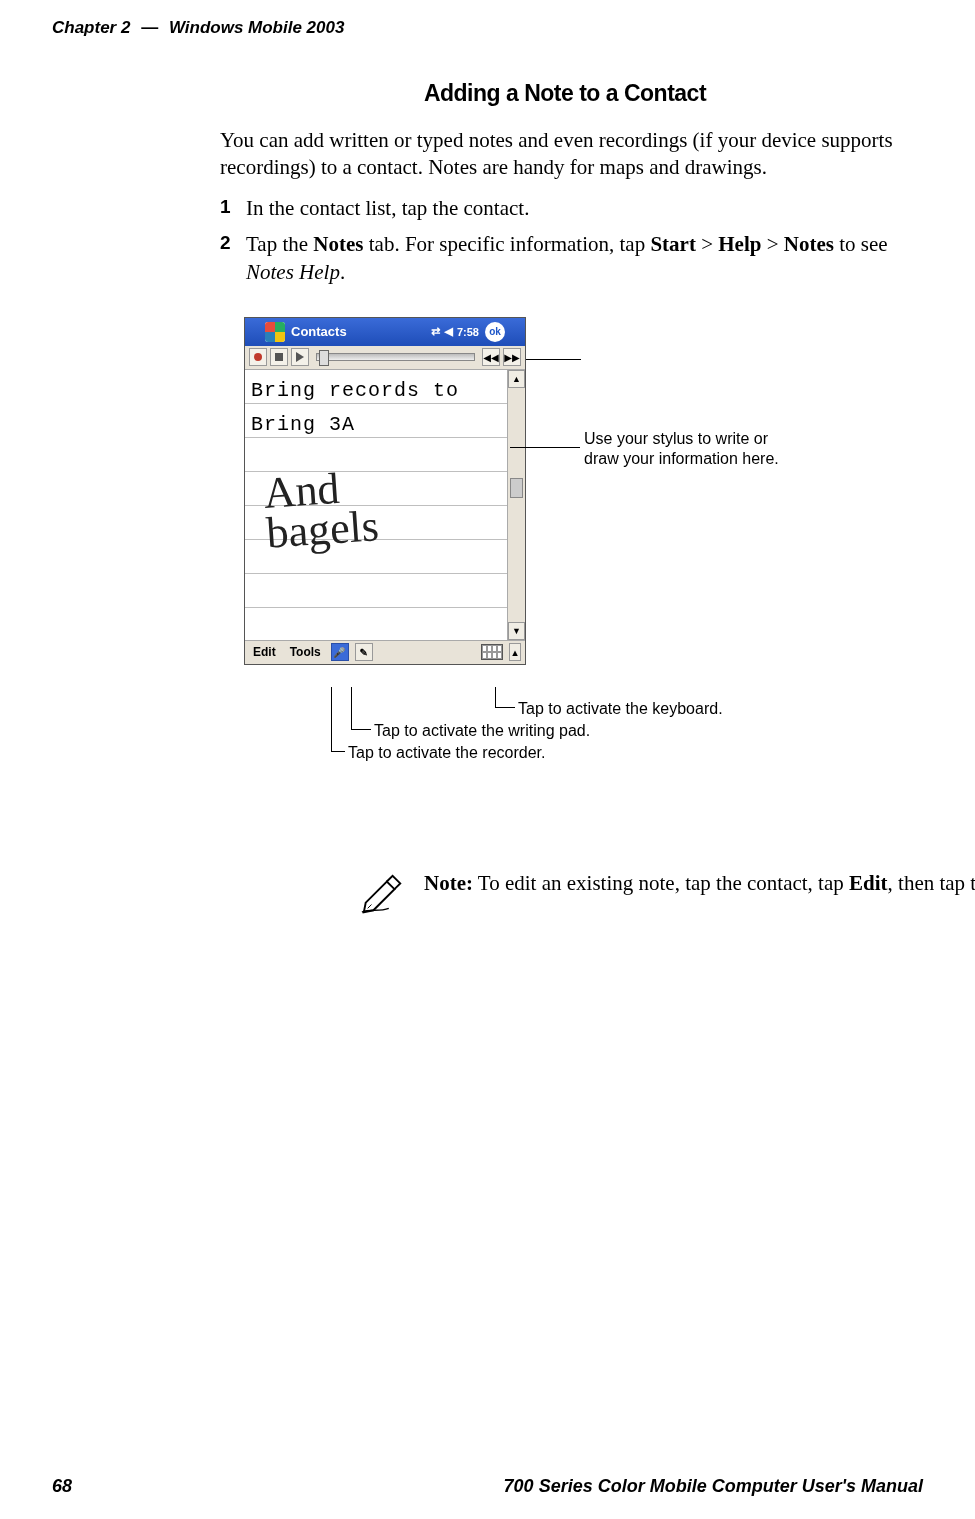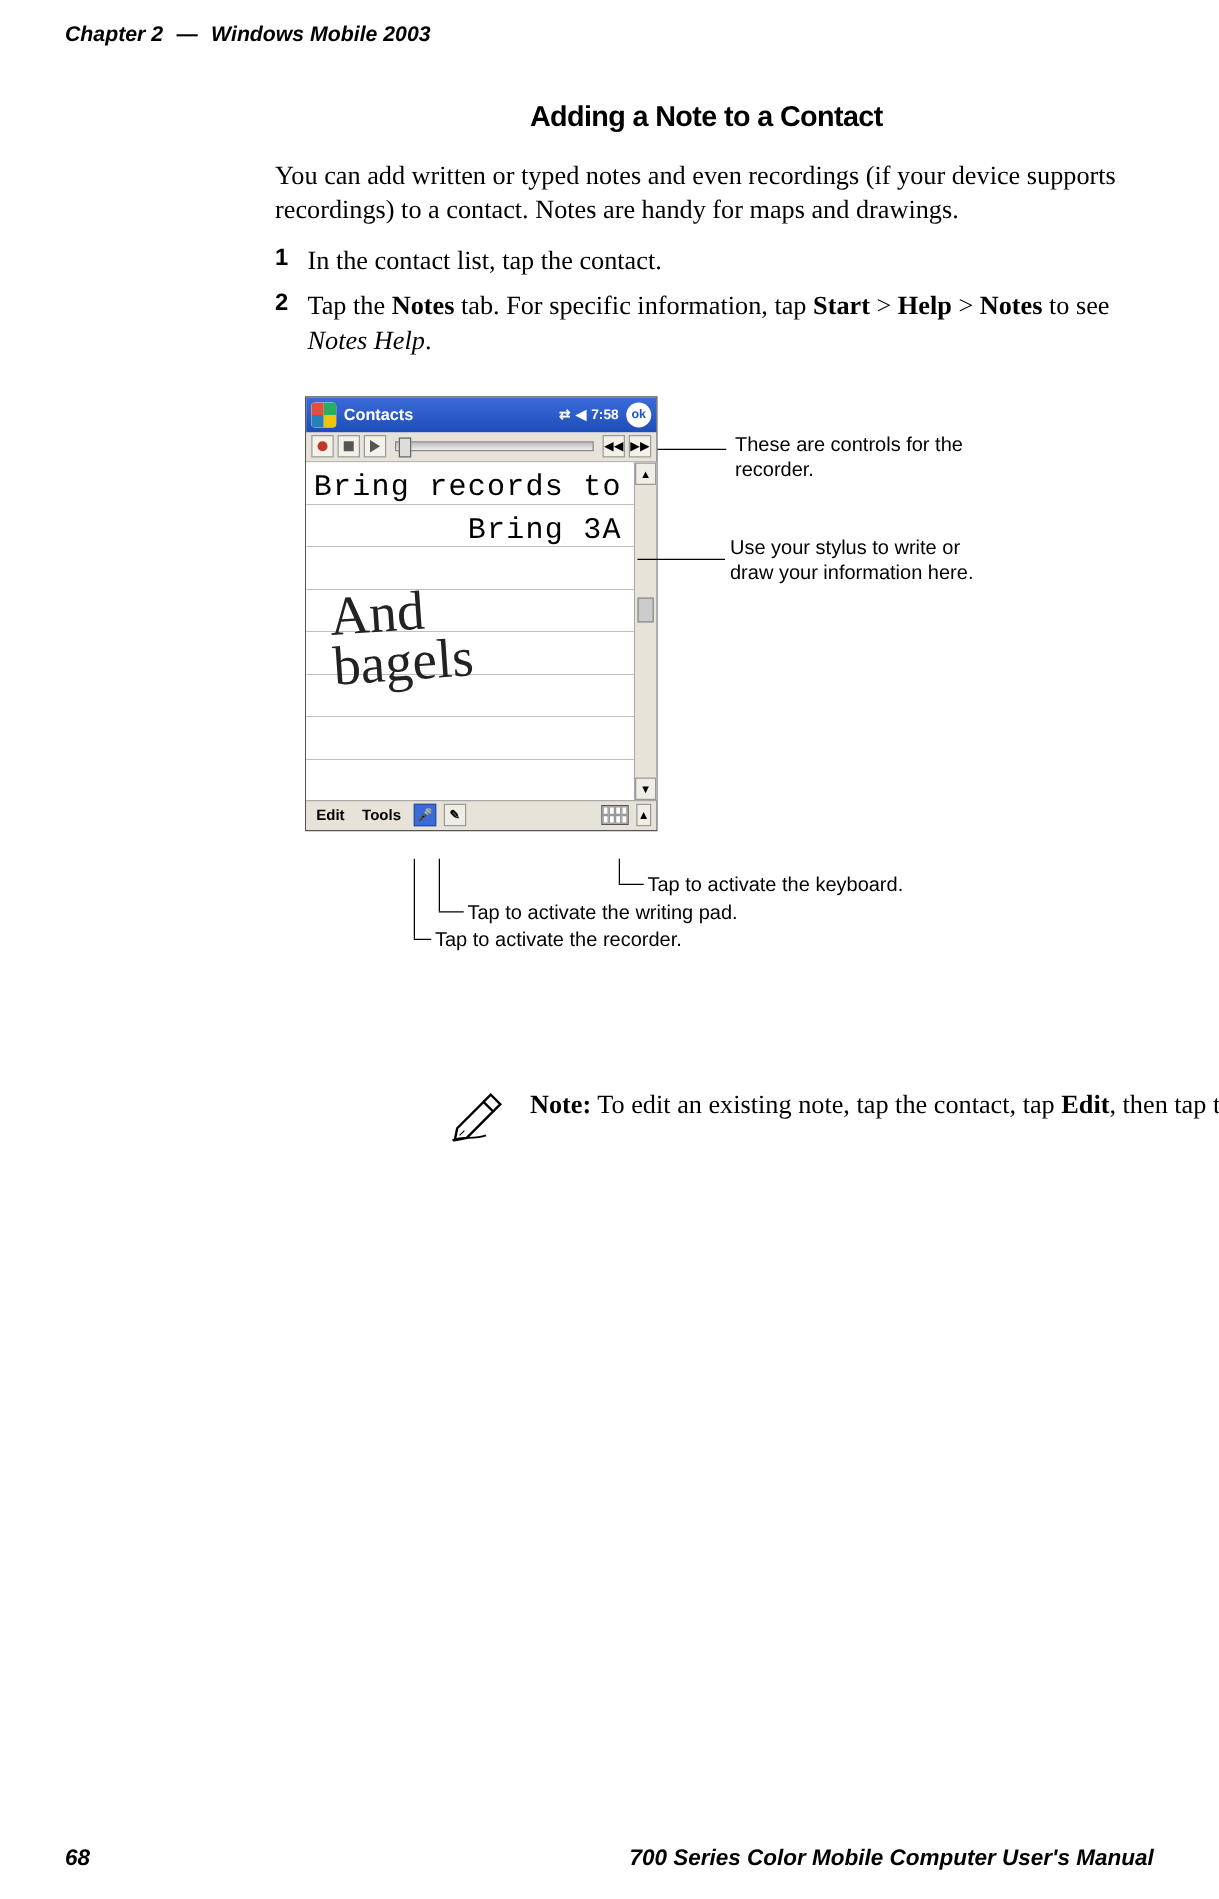--- a/index.html
+++ b/index.html
@@ -72,21 +72,21 @@
   .device {
     position: absolute;
     left: 24px; top: 0;
     width: 282px;
     border: 1px solid #555;
   }
   .titlebar {
     height: 28px;
     background: linear-gradient(#3a6bd8, #1e4db8);
     display: flex; align-items: center;
-    padding: 0 4px;
+    padding: 0 20px;
     color: #fff;
     font-family: Tahoma, Arial, sans-serif;
     font-size: 13px;
     font-weight: bold;
   }
   .winflag {
     width: 20px; height: 20px;
     background: #fff; border-radius: 3px;
     margin-right: 6px;
     display: flex; flex-wrap: wrap;
@@ -128,24 +128,23 @@
     display: flex;
   }
   .paper {
     flex: 1;
     position: relative;
     background: repeating-linear-gradient(#fff,#fff 33px,#bfbfbf 33px,#bfbfbf 34px);
   }
   .typed {
     position:absolute; left:6px; top:4px;
     font-family: "Courier New", monospace;
-    font-size: 24px;
+    font-size: 20px;
     letter-spacing: 1px;
     line-height: 34px;
-    text-align: right;
   }
   .hand {
     position:absolute; left:20px; top:100px;
     font-family: "Brush Script MT","Segoe Script",cursive;
     font-size: 44px;
     line-height: 40px;
     transform: rotate(-4deg);
     color:#222;
   }
   .vscroll {
@@ -287,21 +286,20 @@
             <span></span>
             <span></span>
             <span></span>
             <span></span>
         </span>
         <span class="tool-icn" style="width:12px">▴</span>
       </div>
     </div>
 
     <div class="line" style="left:306px; top:42px; width:55px; height:1px;"></div>
-    <div class="callout" style="left:368px; top:30px; width:200px;">These are controls for the recorder.</div>
 
     <div class="line" style="left:290px; top:130px; width:70px; height:1px;"></div>
     <div class="callout" style="left:364px; top:112px; width:210px;">Use your stylus to write or draw your information here.</div>
 
     <div class="line" style="left:275px; top:370px; width:1px; height:20px;"></div>
     <div class="line" style="left:275px; top:390px; width:20px; height:1px;"></div>
     <div class="callout" style="left:298px; top:382px;">Tap to activate the keyboard.</div>
 
     <div class="line" style="left:131px; top:370px; width:1px; height:42px;"></div>
     <div class="line" style="left:131px; top:412px; width:20px; height:1px;"></div>

